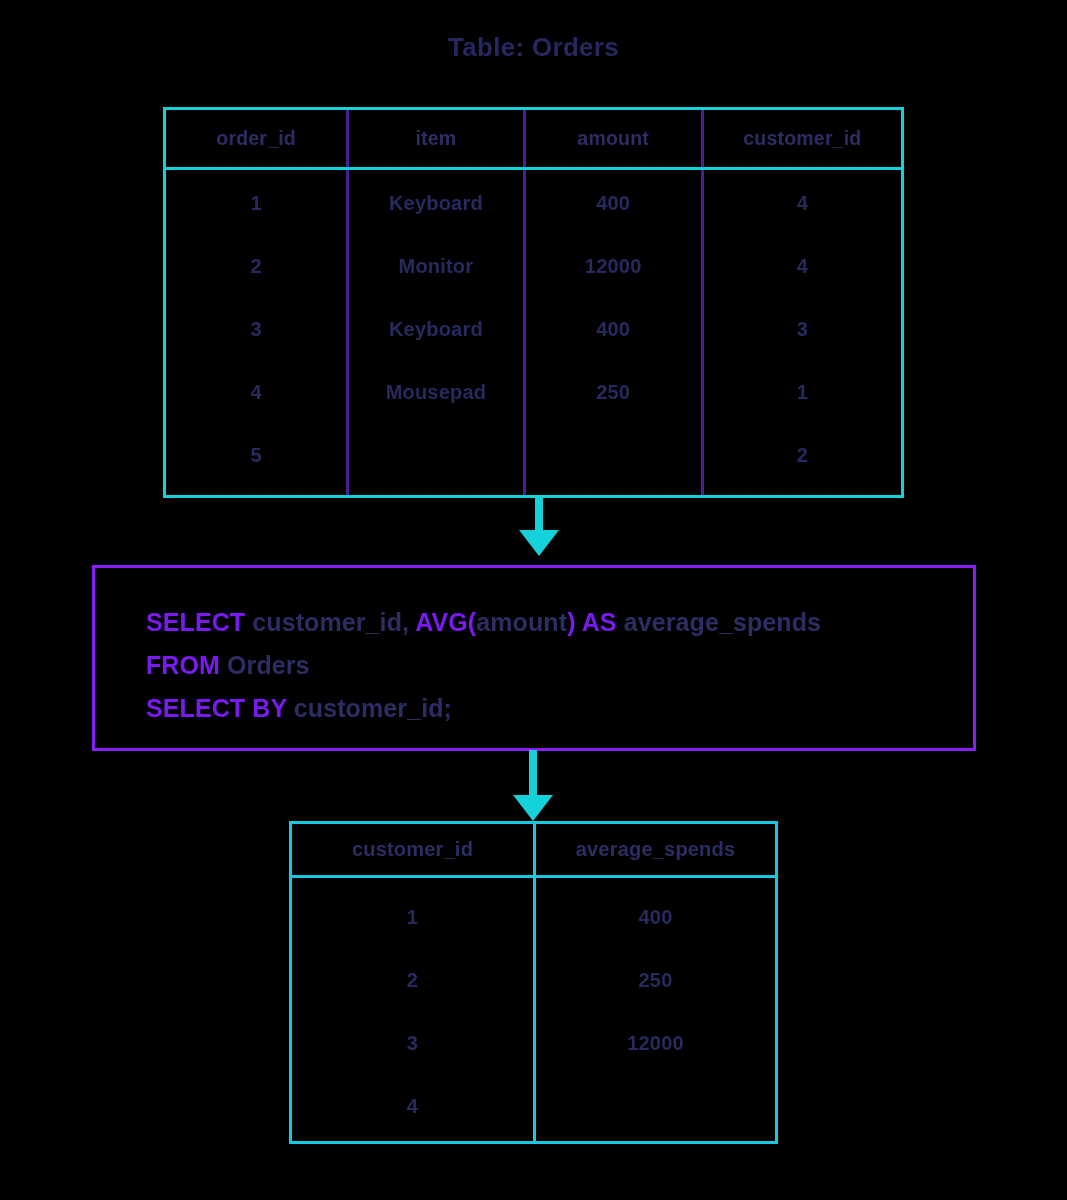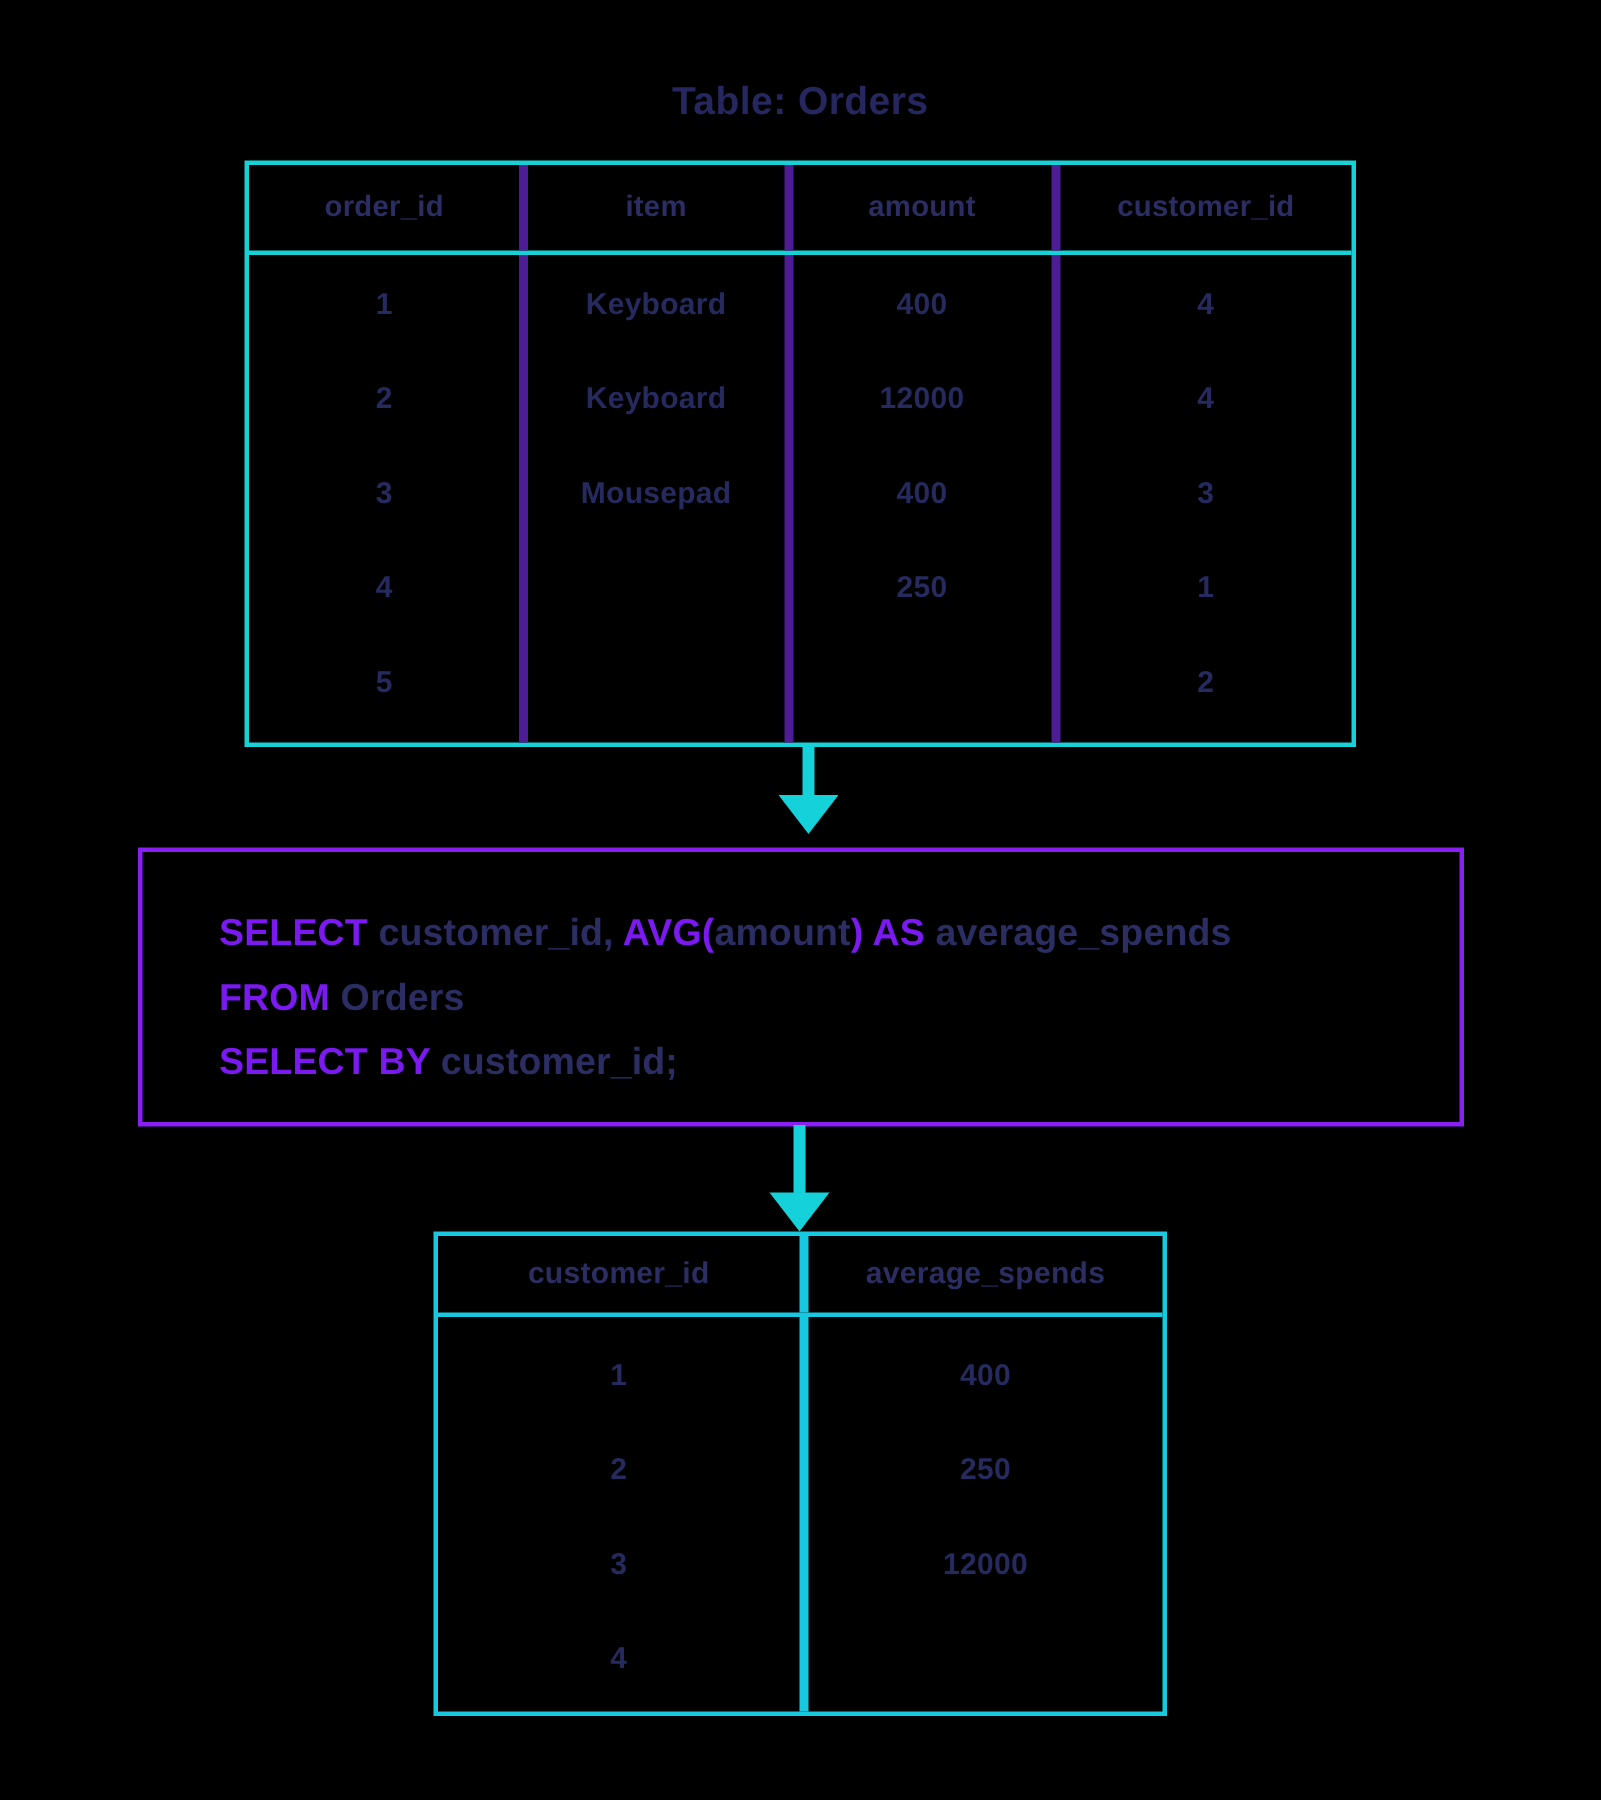--- a/index.html
+++ b/index.html
@@ -20,21 +20,21 @@
     position: absolute;
     left: 0; top: 0;
     width: 1067px;
     height: 1200px;
   }
 
   
   .page-title {
     position: absolute;
     left: 0;
-    top: 52px;
+    top: 32px;
     width: 1067px;
     text-align: center;
     font-size: 26px;
     font-weight: 700;
     letter-spacing: 0.3px;
     color: #25275e;
   }
 
   
   .tbl {
@@ -60,21 +60,21 @@
     flex: 1 1 auto;
     min-height: 0;
   }
 
   .col {
     box-sizing: border-box;
     display: flex;
     flex-direction: column;
   }
   .col + .col {
-    border-left: 6px solid #4c1d95;
+    border-left: 3px solid #4c1d95;
   }
   .tbl.res .col + .col { border-left-color: #16c8e0; }
 
   .hcell {
     box-sizing: border-box;
     display: flex;
     align-items: center;
     justify-content: center;
     font-size: 20px;
     font-weight: 700;
@@ -194,20 +194,21 @@
     <div class="tbl-body">
       <div class="col c0">
         <div class="cell">1</div>
         <div class="cell">2</div>
         <div class="cell">3</div>
         <div class="cell">4</div>
         <div class="cell">5</div>
       </div>
       <div class="col c1">
         <div class="cell">Keyboard</div>
+        <div class="cell">Monitor</div>
         <div class="cell">Keyboard</div>
         <div class="cell">Mousepad</div>
       </div>
       <div class="col c2">
         <div class="cell">400</div>
         <div class="cell">12000</div>
         <div class="cell">400</div>
         <div class="cell">250</div>
       </div>
       <div class="col c3">

